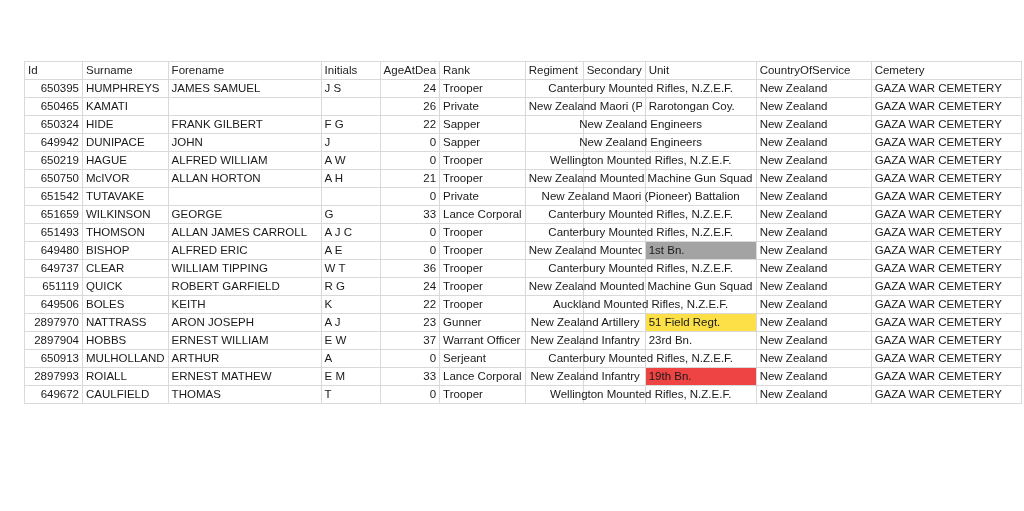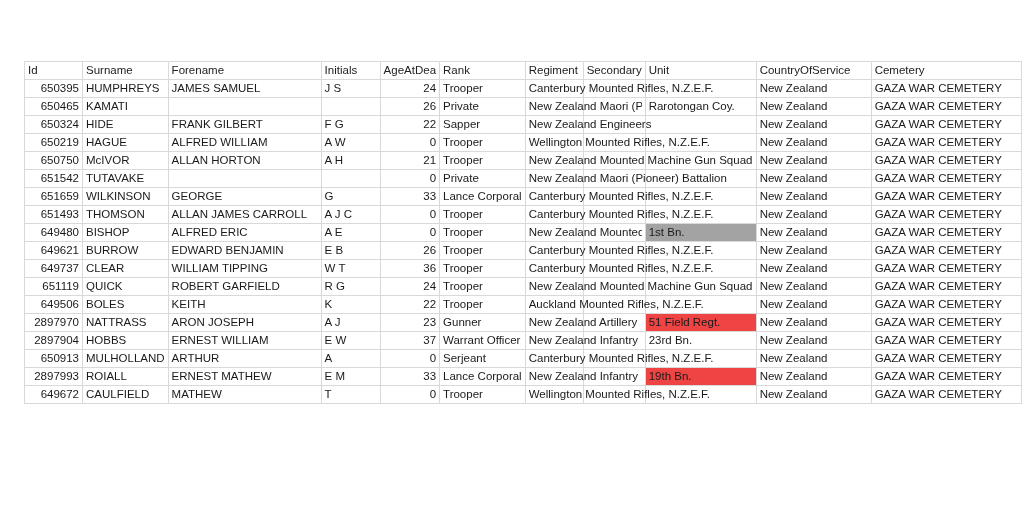--- a/index.html
+++ b/index.html
@@ -5,21 +5,21 @@
   html, body { margin: 0; padding: 0; background: #ffffff; }
   body { width: 1024px; height: 511px; position: relative; overflow: hidden;
          font-family: "Liberation Sans", "DejaVu Sans", sans-serif; font-size: 11.5px; color: #1a1a1a; }
   .sheet { position: absolute; left: 24px; top: 32px; margin-top: 29px; }
   table { border-collapse: collapse; table-layout: fixed; }
   td { height: 17px; padding: 0 3px; border: 1px solid #d9d9d9; white-space: nowrap;
        overflow: hidden; line-height: 17px; box-sizing: border-box; }
   tr.hdr td { color: #222; }
   td.num { text-align: right; }
   td.ovf { overflow: visible; position: relative; }
-  td.ovf span.t { position: absolute; left: 3px; top: 0; white-space: nowrap; overflow: hidden; display: block; }
+  td.ovf span.t { position: absolute; left: 3px; top: 0; white-space: nowrap; overflow: hidden; display: block; text-align: center; }
   table { border-left: 1px solid #c8c8c8; }
 </style>
 </head>
 <body>
 
 <div class="sheet">
   <table id="grid">
     <colgroup>
       <col style="width:58px">
         <col style="width:84px">
@@ -86,20 +86,35 @@
           <td>Sapper</td>
           <td class="ovf">
             <span class="t" style="width: 224px;">New Zealand Engineers</span>
           </td>
           <td></td>
           <td></td>
           <td style="background: rgb(255, 255, 255); position: relative; z-index: 2;">New Zealand</td>
           <td style="background: rgb(255, 255, 255); position: relative; z-index: 2;">GAZA WAR CEMETERY</td>
         </tr>
         <tr>
+          <td class="num">649942</td>
+          <td>DUNIPACE</td>
+          <td>JOHN</td>
+          <td>J</td>
+          <td class="num">0</td>
+          <td>Sapper</td>
+          <td class="ovf">
+            <span class="t" style="width: 224px;">New Zealand Engineers</span>
+          </td>
+          <td></td>
+          <td></td>
+          <td style="background: rgb(255, 255, 255); position: relative; z-index: 2;">New Zealand</td>
+          <td style="background: rgb(255, 255, 255); position: relative; z-index: 2;">GAZA WAR CEMETERY</td>
+        </tr>
+        <tr>
           <td class="num">650219</td>
           <td>HAGUE</td>
           <td>ALFRED WILLIAM</td>
           <td>A W</td>
           <td class="num">0</td>
           <td>Trooper</td>
           <td class="ovf">
             <span class="t" style="width: 224px;">Wellington Mounted Rifles, N.Z.E.F.</span>
           </td>
           <td></td>
@@ -176,35 +191,20 @@
           <td>Trooper</td>
           <td class="ovf">
             <span class="t" style="width: 113px;">New Zealand Mounted Rifles</span>
           </td>
           <td></td>
           <td style="background: #a3a3a3; position: relative; z-index: 2;">1st Bn.</td>
           <td style="background: rgb(255, 255, 255); position: relative; z-index: 2;">New Zealand</td>
           <td style="background: rgb(255, 255, 255); position: relative; z-index: 2;">GAZA WAR CEMETERY</td>
         </tr>
         <tr>
-          <td class="num">649621</td>
-          <td>BURROW</td>
-          <td>EDWARD BENJAMIN</td>
-          <td>E B</td>
-          <td class="num">26</td>
-          <td>Trooper</td>
-          <td class="ovf">
-            <span class="t" style="width: 224px;">Canterbury Mounted Rifles, N.Z.E.F.</span>
-          </td>
-          <td></td>
-          <td></td>
-          <td style="background: rgb(255, 255, 255); position: relative; z-index: 2;">New Zealand</td>
-          <td style="background: rgb(255, 255, 255); position: relative; z-index: 2;">GAZA WAR CEMETERY</td>
-        </tr>
-        <tr>
           <td class="num">649737</td>
           <td>CLEAR</td>
           <td>WILLIAM TIPPING</td>
           <td>W T</td>
           <td class="num">36</td>
           <td>Trooper</td>
           <td class="ovf">
             <span class="t" style="width: 224px;">Canterbury Mounted Rifles, N.Z.E.F.</span>
           </td>
           <td></td>
@@ -246,21 +246,21 @@
           <td class="num">2897970</td>
           <td>NATTRASS</td>
           <td>ARON JOSEPH</td>
           <td>A J</td>
           <td class="num">23</td>
           <td>Gunner</td>
           <td class="ovf">
             <span class="t" style="width: 113px;">New Zealand Artillery</span>
           </td>
           <td></td>
-          <td style="background: #ef4444; position: relative; z-index: 2;">51 Field Regt.</td>
+          <td style="background: #fde047; position: relative; z-index: 2;">51 Field Regt.</td>
           <td style="background: rgb(255, 255, 255); position: relative; z-index: 2;">New Zealand</td>
           <td style="background: rgb(255, 255, 255); position: relative; z-index: 2;">GAZA WAR CEMETERY</td>
         </tr>
         <tr>
           <td class="num">2897904</td>
           <td>HOBBS</td>
           <td>ERNEST WILLIAM</td>
           <td>E W</td>
           <td class="num">37</td>
           <td>Warrant Officer</td>
@@ -298,21 +298,21 @@
             <span class="t" style="width: 113px;">New Zealand Infantry</span>
           </td>
           <td></td>
           <td style="background: #ef4444; position: relative; z-index: 2;">19th Bn.</td>
           <td style="background: rgb(255, 255, 255); position: relative; z-index: 2;">New Zealand</td>
           <td style="background: rgb(255, 255, 255); position: relative; z-index: 2;">GAZA WAR CEMETERY</td>
         </tr>
         <tr>
           <td class="num">649672</td>
           <td>CAULFIELD</td>
-          <td>MATHEW</td>
+          <td>THOMAS</td>
           <td>T</td>
           <td class="num">0</td>
           <td>Trooper</td>
           <td class="ovf">
             <span class="t" style="width: 224px;">Wellington Mounted Rifles, N.Z.E.F.</span>
           </td>
           <td></td>
           <td></td>
           <td style="background: rgb(255, 255, 255); position: relative; z-index: 2;">New Zealand</td>
           <td style="background: rgb(255, 255, 255); position: relative; z-index: 2;">GAZA WAR CEMETERY</td>

